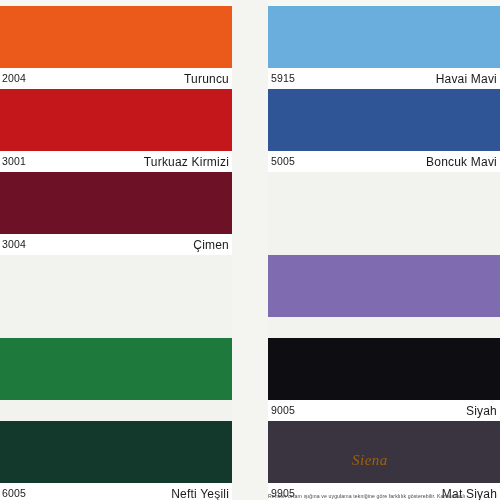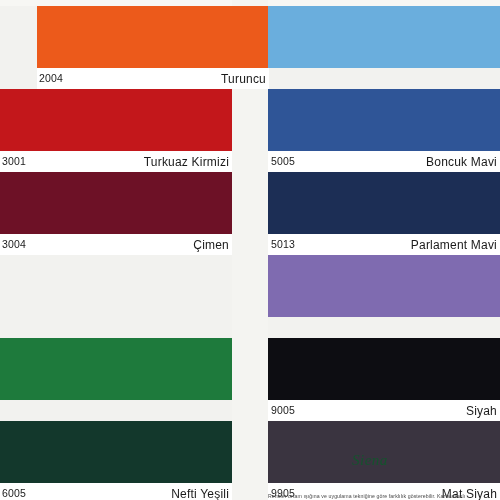--- a/index.html
+++ b/index.html
@@ -79,41 +79,41 @@
     font-size: 5.2px;
     color: #4a4a4a;
     line-height: 1.25;
     letter-spacing: 0.1px;
   }
   #watermark {
     position: absolute;
     left: 352px;
     top: 452px;
     font-size: 15px;
-    color: #14532d;
+    color: #a16207;
     font-style: italic;
     letter-spacing: 0.5px;
     font-family: "Liberation Serif", serif;
   }
   .paper-top {
     position: absolute;
     left: 0; top: 0;
     width: 500px; height: 6px;
     background: #f7f7f4;
   }
 </style>
 </head>
 <body>
 
 <div id="sheet">
   <div class="paper-top"></div>
   <div class="gutter"></div>
 
   <div class="column col-left" id="col-left">
-      <div class="swatch-block" style="top: 6px; margin-left: 37px;">
+      <div class="swatch-block" style="top: 6px;">
         <div class="swatch" style="background: rgb(236, 90, 27);"></div>
         <div class="label-row">
           <span class="code">2004</span>
           <span class="name">Turuncu</span>
         </div>
       </div>
       <div class="swatch-block" style="top: 89px;">
         <div class="swatch" style="background: rgb(195, 23, 27);"></div>
         <div class="label-row">
           <span class="code">3001</span>
@@ -134,33 +134,30 @@
         <div class="swatch" style="background: rgb(19, 56, 44);"></div>
         <div class="label-row">
           <span class="code">6005</span>
           <span class="name">Nefti Yeşili</span>
         </div>
       </div>
     </div>
   <div class="column col-right" id="col-right">
       <div class="swatch-block" style="top: 6px;">
         <div class="swatch" style="background: rgb(106, 174, 221);"></div>
+        <div class="label-row">
+          <span class="code">5915</span>
+          <span class="name">Havai Mavi</span>
+        </div>
       </div>
       <div class="swatch-block" style="top: 89px;">
         <div class="swatch" style="background: rgb(47, 85, 151);"></div>
         <div class="label-row">
           <span class="code">5005</span>
           <span class="name">Boncuk Mavi</span>
-        </div>
-      </div>
-      <div class="swatch-block" style="top: 172px;">
-        <div class="swatch" style="background: rgb(28, 46, 85);"></div>
-        <div class="label-row">
-          <span class="code">5013</span>
-          <span class="name">Parlament Mavi</span>
         </div>
       </div>
       <div class="swatch-block" style="top: 255px;">
         <div class="swatch" style="background: rgb(127, 107, 176);"></div>
       </div>
       <div class="swatch-block" style="top: 338px;">
         <div class="swatch" style="background: rgb(13, 13, 18);"></div>
         <div class="label-row">
           <span class="code">9005</span>
           <span class="name">Siyah</span>

